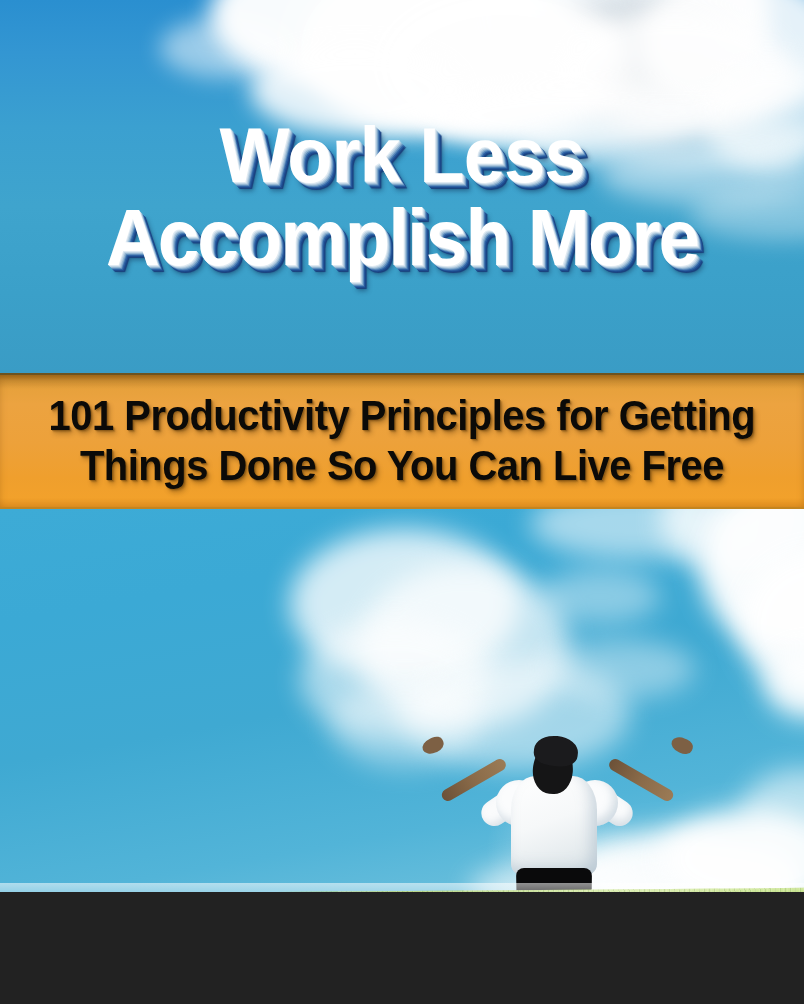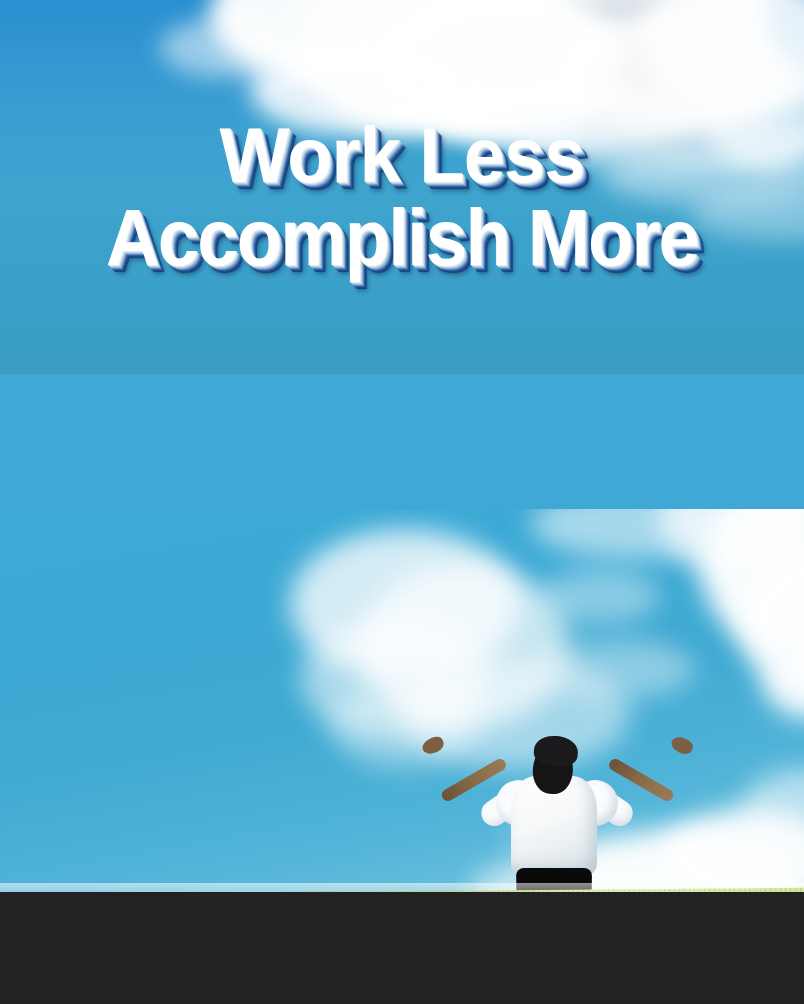--- a/index.html
+++ b/index.html
@@ -356,20 +356,24 @@
     <div class="cl-i cloud"></div>
     <div class="cl-l cloud"></div>
     <div class="cl-m cloud"></div>
   </div>
 
   <div class="title-block">
     <span class="title-line title-1">Work Less</span>
     <span class="title-line title-2">Accomplish More</span>
   </div>
 
+  <div class="band">
+    <span class="band-line">101 Productivity Principles for Getting</span>
+    <span class="band-line band-line-2">Things Done So You Can Live Free</span>
+  </div>
 
   <div class="bottom-panel">
     <div class="bc-10 b-cloud"></div>
     <div class="bc-8 b-cloud"></div>
     <div class="bc-6 b-cloud"></div>
     <div class="bc-7 b-cloud"></div>
     <div class="bc-9 b-cloud"></div>
     <div class="bc-1 b-cloud"></div>
     <div class="bc-2 b-cloud"></div>
     <div class="bc-3 b-cloud"></div>

